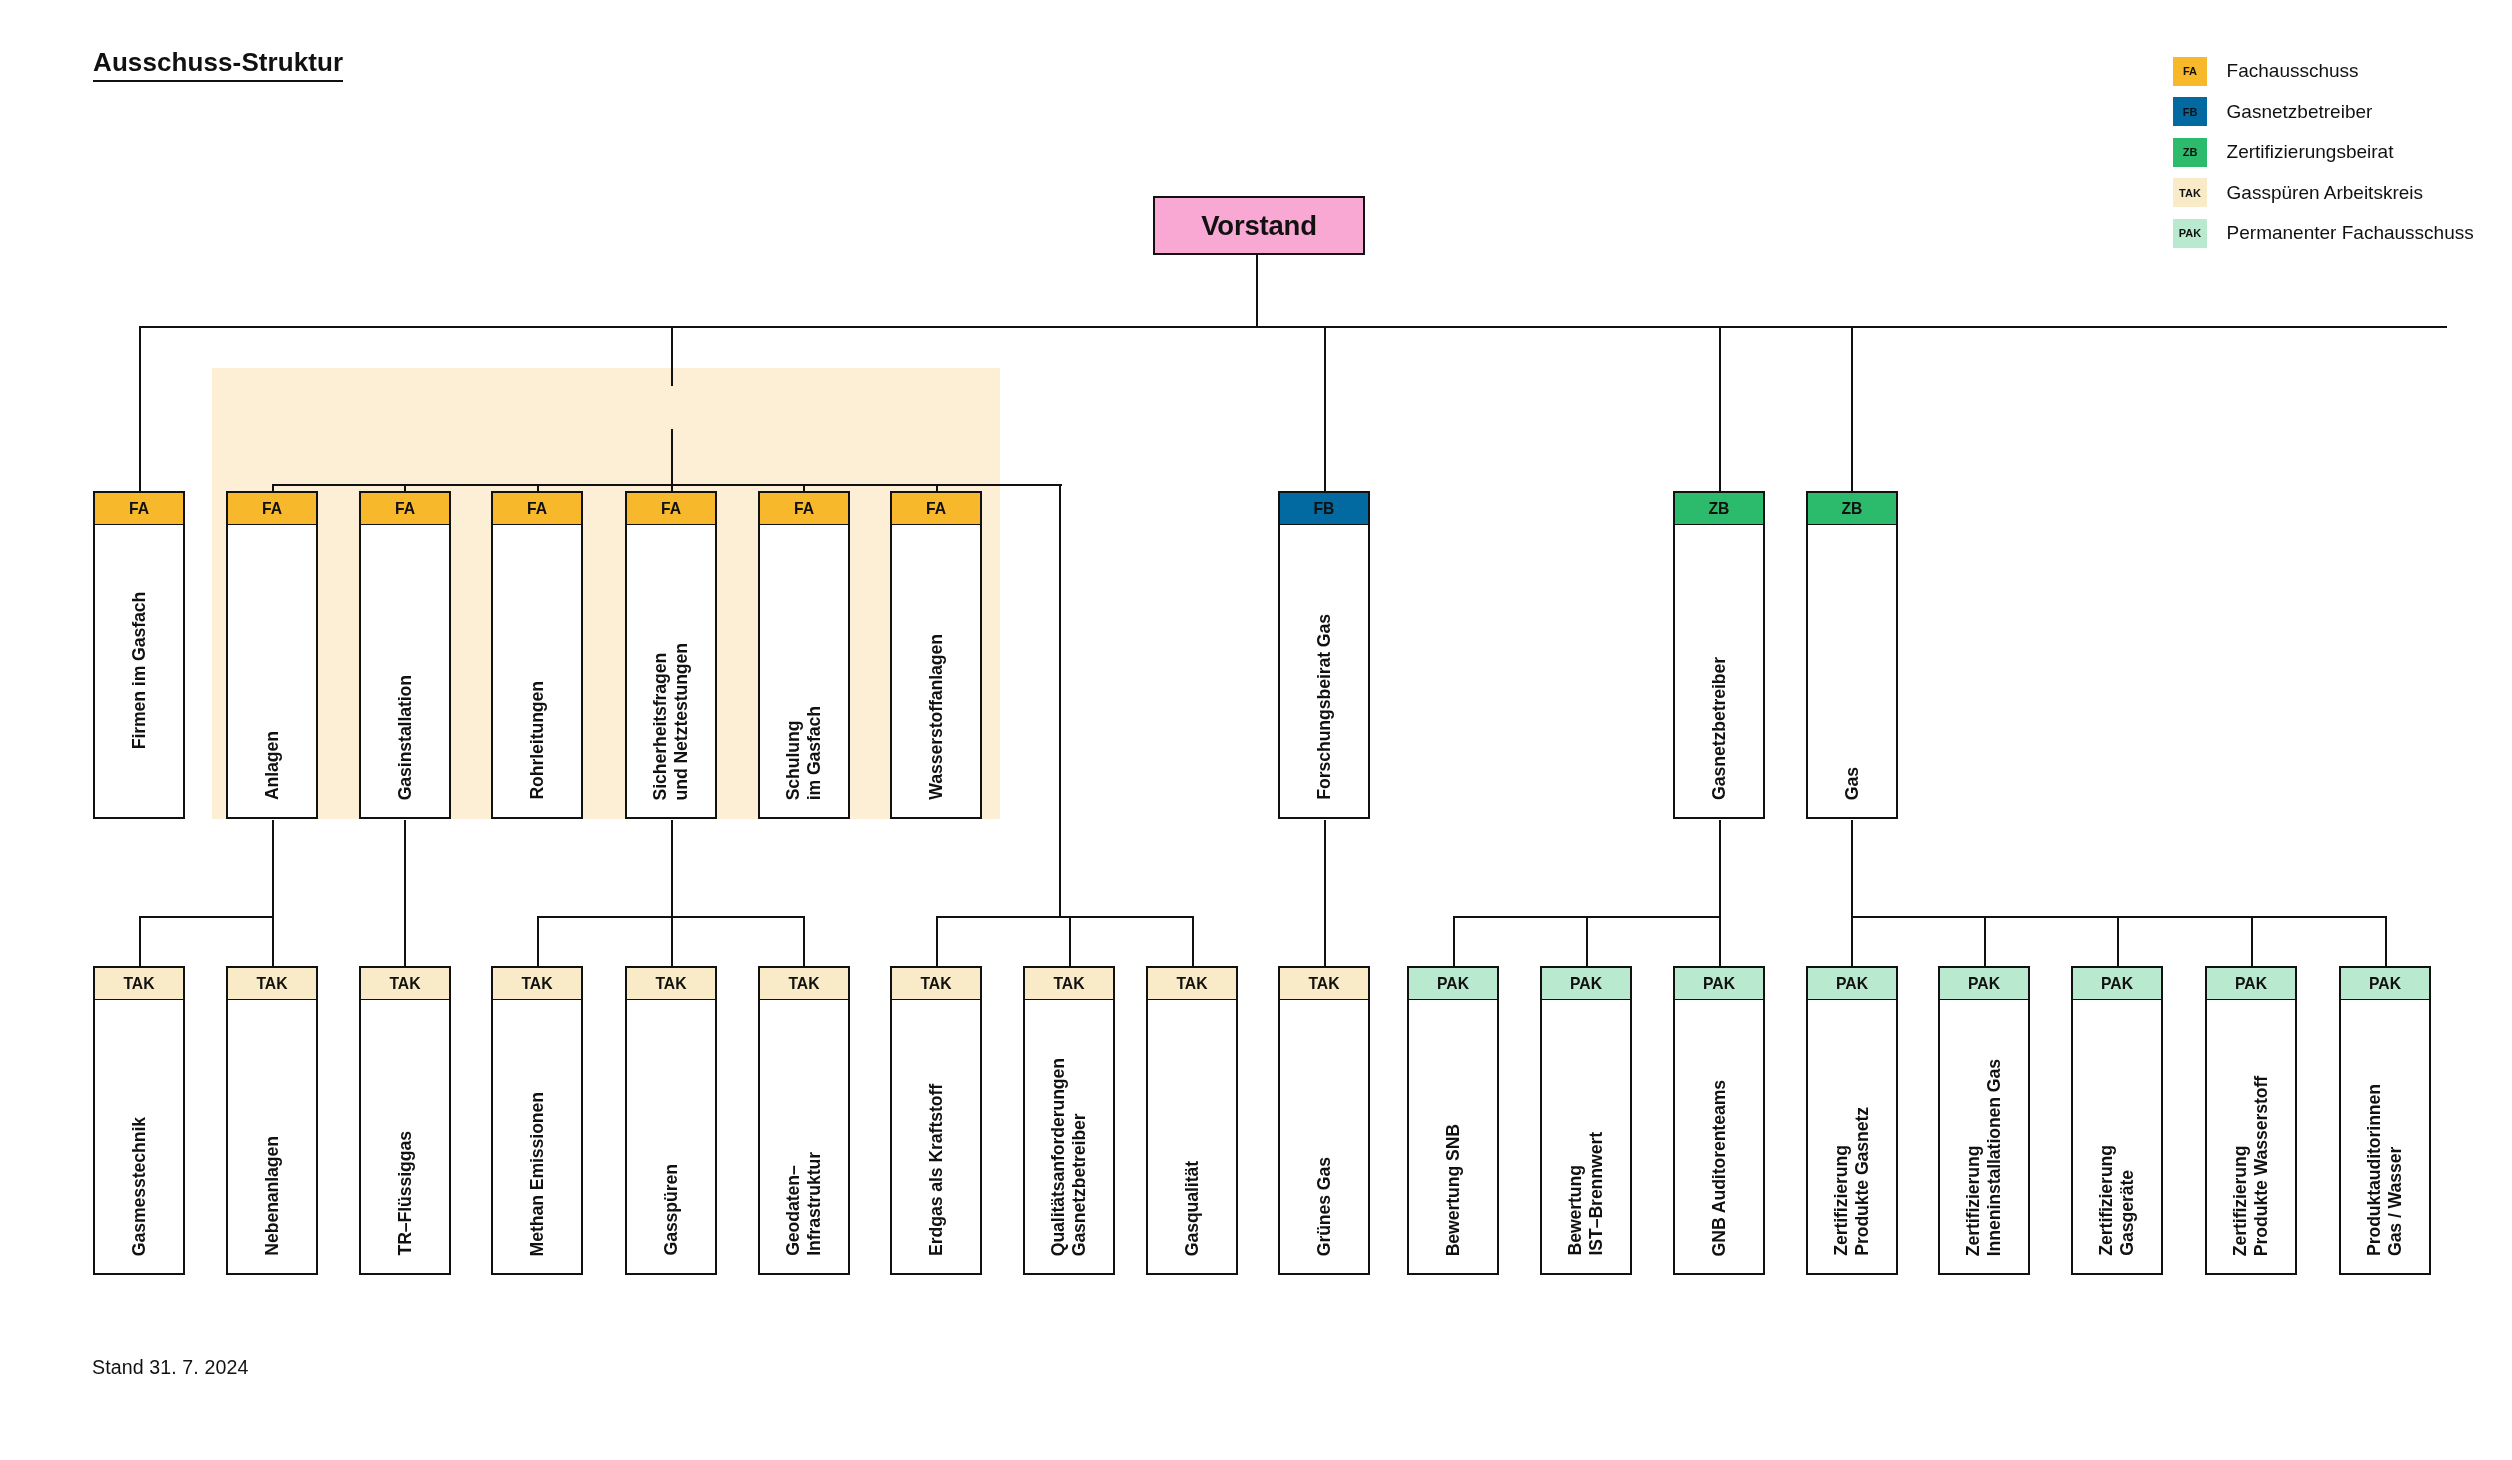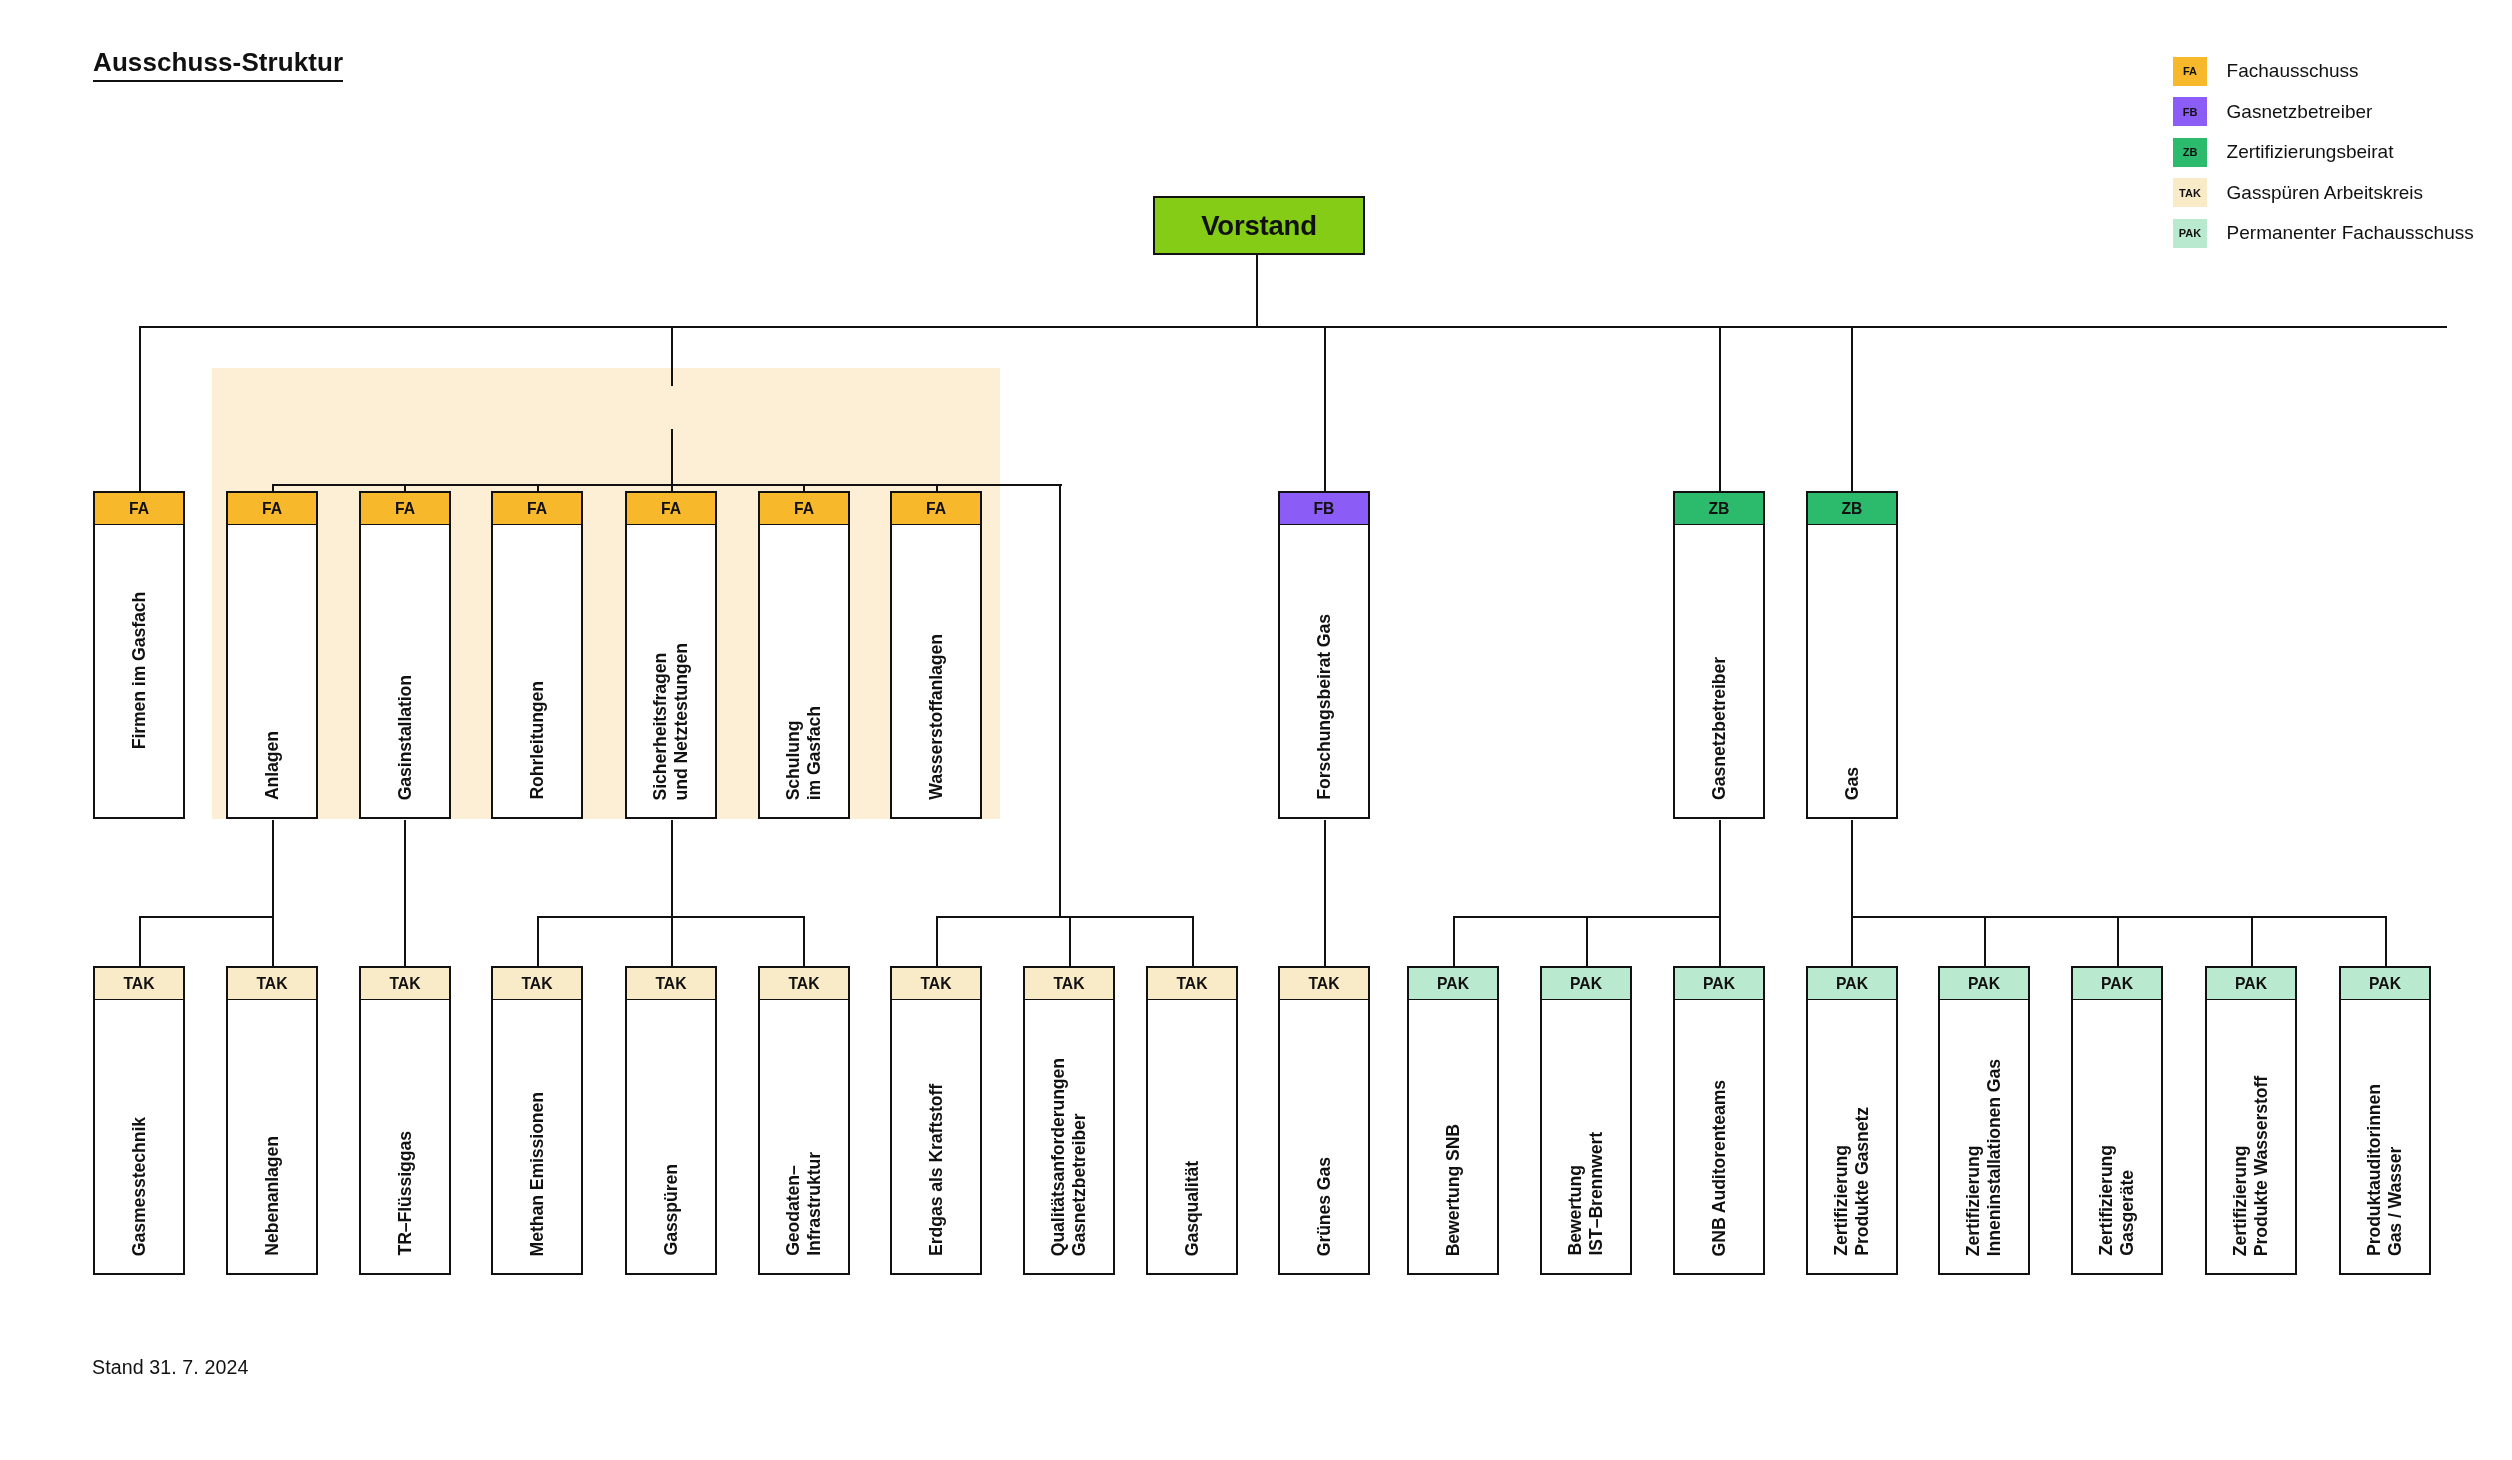--- a/index.html
+++ b/index.html
@@ -48,21 +48,21 @@
   
   #kpanel{
     position:absolute; left:212px; top:368px;
     width:788px; height:451px;
     background:#FCEFD5;
   }
 
   
   .plainbox{
     position:absolute;
-    background:#84cc16;
+    background:#f9a8d4;
     border:2px solid #111;
     display:flex; align-items:center; justify-content:center;
     font-weight:700;
   }
   #vorstand{ left:1153px; top:196px; width:208px; height:55px; font-size:27.5px; letter-spacing:-0.2px; }
   #koord{ left:495px; top:385px; width:353px; height:44px; font-size:19.6px; letter-spacing:-0.1px; }
 
   .unit{ position:absolute; }
   .unit .cap{
     border:2px solid #111; border-bottom:1.3px solid #111;
@@ -84,21 +84,21 @@
     font-size:17.7px; font-weight:700; line-height:1.18;
     letter-spacing:-0.1px;
     text-align:left;
     white-space:pre;
     color:#111;
   }
   .unit .vtxt.bottom{ bottom:17px; }
   .unit .vtxt.mid{ bottom:50%; transform:rotate(180deg) translate(50%,-50%); }
 
   .cap-fa{ background:#F7B92B; }
-  .cap-fb{ background:#8b5cf6; }
+  .cap-fb{ background:#0369a1; }
   .cap-zb{ background:#2CBA6C; }
   .cap-tak{ background:#FAEBC8; }
   .cap-pak{ background:#B9E9CE; }
 </style>
 </head>
 <body>
 
 <div id="stage">
 
   <div id="kicker">Ausschuss-Struktur</div>

